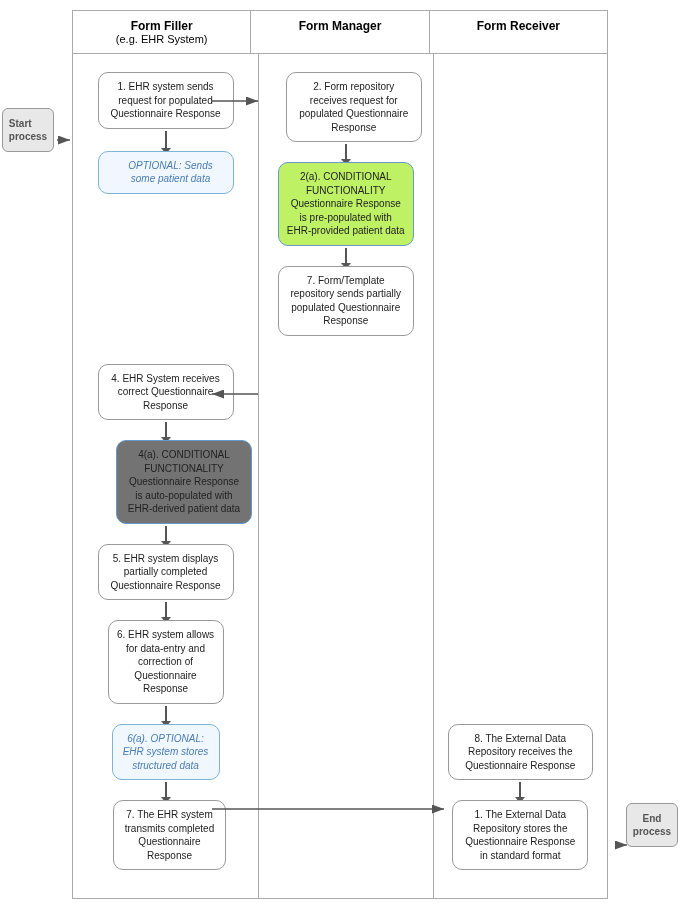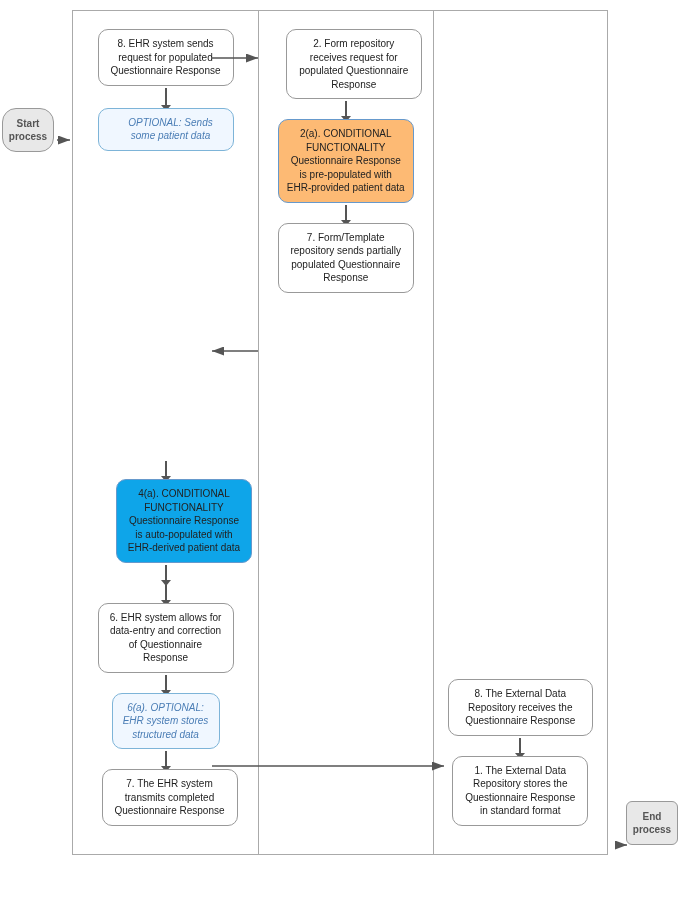--- a/index.html
+++ b/index.html
@@ -77,109 +77,131 @@
     .box-cond {
       background: #b8d4ee;
       border-color: #6699cc;
     }
   </style>
 </head>
 <body>
 
 <div class="diagram-wrapper">
 
-  <div class="side-label start-label" style="position:absolute;left:2px;top:108px;width:52px;padding:4px 20px;font-size:10px;font-weight:bold;color:#555;border:1.5px solid #999;border-radius:14px;background:#e8e8e8;text-align:center;line-height:1.3;">Start
+  <div class="side-label start-label" style="position:absolute;left:2px;top:108px;width:52px;padding:4px 20px;font-size:10px;font-weight:bold;color:#555;border:1.5px solid #999;border-radius:6px;background:#e8e8e8;text-align:left;line-height:1.3;">Start
 process</div>
 
   <div class="side-label end-label" style="position:absolute;right:2px;bottom:62px;width:52px;padding:4px 3px;font-size:10px;font-weight:bold;color:#555;border:1.5px solid #999;border-radius:6px;background:#e8e8e8;text-align:center;line-height:1.3;">End
 process</div>
 
   <div style="margin-left:62px;margin-right:62px;border:1.5px solid #aaa;display:flex;flex-direction:column;">
 
+    <div style="display:flex;border-bottom:1.5px solid #aaa;">
+      <div style="flex:1;text-align:center;padding:8px 4px;font-size:12px;font-weight:bold;border-right:1.5px solid #aaa;">
+        <div>Form Filler</div>
+        <div style="font-weight:normal;font-size:11px;">(e.g. EHR System)</div>
+      </div>
+      <div style="flex:1;text-align:center;padding:8px 4px;font-size:12px;font-weight:bold;border-right:1.5px solid #aaa;">
+        <div>Form Manager</div>
+      </div>
+      <div style="flex:1;text-align:center;padding:8px 4px;font-size:12px;font-weight:bold;">
+        <div>Form Receiver</div>
+      </div>
+    </div>
 
     <div style="display:flex;position:relative;">
 
       <div style="flex:1;border-right:1.5px solid #aaa;padding:8px 6px;display:flex;flex-direction:column;align-items:center;min-height:830px;position:relative;">
 
         <div style="margin-top:10px;">
           <div class="box" style="width:136px;">
-            <span>8. EHR system sends request for populated Questionnaire Response</span>
+            <span>1. EHR system sends request for populated Questionnaire Response</span>
           </div>
         </div>
 
         <div style="height:18px;width:2px;background:#555;margin:2px auto;position:relative;">
           <div style="position:absolute;bottom:-5px;left:-4px;border-left:5px solid transparent;border-right:5px solid transparent;border-top:6px solid #555;"></div>
         </div>
 
         <div>
           <div class="box box-italic" style="width:136px;font-style:italic;color:#4a7db5;background:#f0f7ff;border:1.5px solid #7db4d8;padding-left:18px;">
             <span>OPTIONAL: Sends some patient data</span>
           </div>
         </div>
 
         <div style="flex:1;min-height:170px;"></div>
 
-        <div style="height:16px;width:2px;background:#555;margin:2px auto;position:relative;">
-          <div style="position:absolute;bottom:-5px;left:-4px;border-left:5px solid transparent;border-right:5px solid transparent;border-top:6px solid #555;"></div>
-        </div>
-
-        <div>
-          <div class="box box-cond" style="width:136px;background:#0ea5e9;border-color:#6699cc;margin-left:37px;">
+        <div>
+          <div class="box" style="width:136px;">
+            <span>4. EHR System receives correct Questionnaire Response</span>
+          </div>
+        </div>
+        <div style="height:16px;width:2px;background:#555;margin:2px auto;position:relative;">
+          <div style="position:absolute;bottom:-5px;left:-4px;border-left:5px solid transparent;border-right:5px solid transparent;border-top:6px solid #555;"></div>
+        </div>
+
+        <div>
+          <div class="box box-cond" style="width:136px;background:#737373;border-color:#6699cc;margin-left:37px;">
             <span>4(a). CONDITIONAL FUNCTIONALITY
 Questionnaire Response is auto-populated with EHR-derived patient data</span>
           </div>
         </div>
         <div style="height:16px;width:2px;background:#555;margin:2px auto;position:relative;">
           <div style="position:absolute;bottom:-5px;left:-4px;border-left:5px solid transparent;border-right:5px solid transparent;border-top:6px solid #555;"></div>
         </div>
 
-        <div style="height:16px;width:2px;background:#555;margin:2px auto;position:relative;">
-          <div style="position:absolute;bottom:-5px;left:-4px;border-left:5px solid transparent;border-right:5px solid transparent;border-top:6px solid #555;"></div>
-        </div>
-
-        <div>
-          <div class="box" style="width:136px;">
+        <div>
+          <div class="box" style="width:136px;">
+            <span>5. EHR system displays partially completed Questionnaire Response</span>
+          </div>
+        </div>
+        <div style="height:16px;width:2px;background:#555;margin:2px auto;position:relative;">
+          <div style="position:absolute;bottom:-5px;left:-4px;border-left:5px solid transparent;border-right:5px solid transparent;border-top:6px solid #555;"></div>
+        </div>
+
+        <div>
+          <div class="box" style="width:116px;">
             <span>6. EHR system allows for data-entry and correction of Questionnaire Response</span>
           </div>
         </div>
         <div style="height:16px;width:2px;background:#555;margin:2px auto;position:relative;">
           <div style="position:absolute;bottom:-5px;left:-4px;border-left:5px solid transparent;border-right:5px solid transparent;border-top:6px solid #555;"></div>
         </div>
 
         <div>
           <div class="box box-italic" style="width:108px;font-style:italic;color:#4a7db5;background:#f0f7ff;border:1.5px solid #7db4d8;">
             <span>6(a). OPTIONAL: EHR system stores structured data</span>
           </div>
         </div>
         <div style="height:16px;width:2px;background:#555;margin:2px auto;position:relative;">
           <div style="position:absolute;bottom:-5px;left:-4px;border-left:5px solid transparent;border-right:5px solid transparent;border-top:6px solid #555;"></div>
         </div>
 
         <div>
-          <div class="box" style="width:136px;margin-left:8px;">
+          <div class="box" style="width:113px;margin-left:8px;">
             <span>7. The EHR system transmits completed Questionnaire Response</span>
           </div>
         </div>
         <div style="height:20px;"></div>
 
       </div>
 
       <div style="flex:1;border-right:1.5px solid #aaa;padding:8px 6px;display:flex;flex-direction:column;align-items:center;position:relative;">
 
         <div style="margin-top:10px;margin-left:16px;">
           <div class="box" style="width:136px;">
             <span>2. Form repository receives request for populated Questionnaire Response</span>
           </div>
         </div>
         <div style="height:16px;width:2px;background:#555;margin:2px auto;position:relative;">
           <div style="position:absolute;bottom:-5px;left:-4px;border-left:5px solid transparent;border-right:5px solid transparent;border-top:6px solid #555;"></div>
         </div>
 
         <div>
-          <div class="box box-cond" style="width:136px;background:#fdba74;border-color:#6699cc;">
+          <div class="box box-cond" style="width:136px;background:#bef264;border-color:#6699cc;">
             <span>2(a). CONDITIONAL FUNCTIONALITY
 Questionnaire Response is pre-populated with EHR-provided patient data</span>
           </div>
         </div>
         <div style="height:16px;width:2px;background:#555;margin:2px auto;position:relative;">
           <div style="position:absolute;bottom:-5px;left:-4px;border-left:5px solid transparent;border-right:5px solid transparent;border-top:6px solid #555;"></div>
         </div>
 
         <div>
           <div class="box" style="width:136px;">

